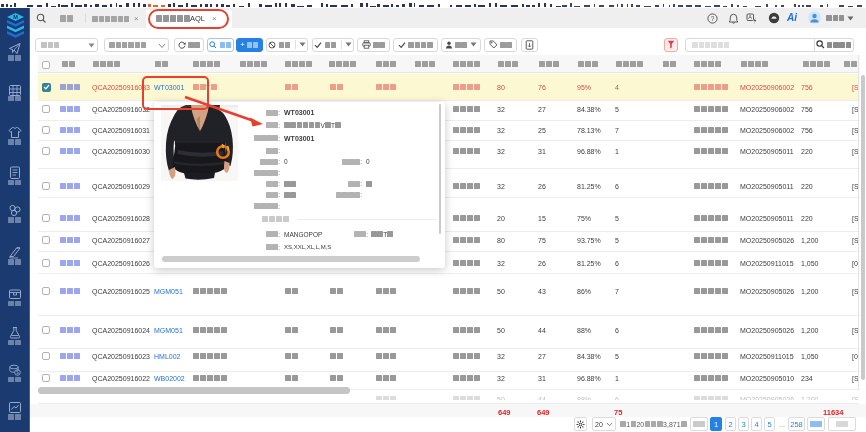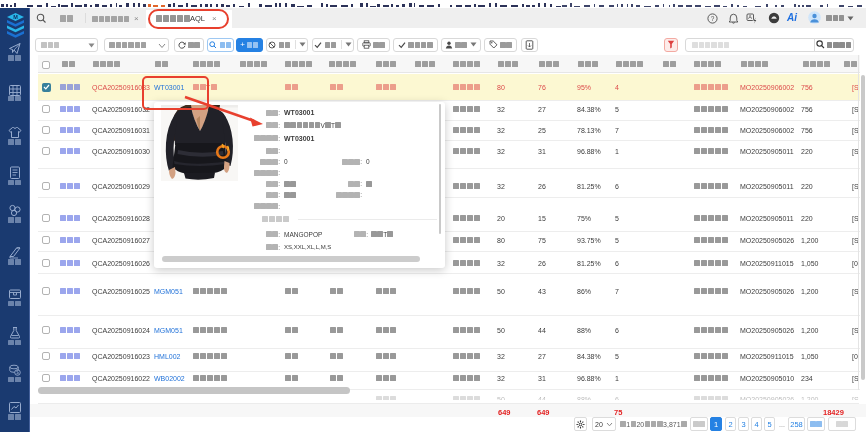--- a/index.html
+++ b/index.html
@@ -693,21 +693,21 @@
 <path d="M61 38.5 Q64.5 40 62.5 43.5 Q59.5 41.5 61 38.5 Z" fill="#f5a020"></path>
 <path d="M66.5 41 Q68.5 43.5 66.5 45.5" stroke="#f5b030" stroke-width="1.3" fill="none"></path>
 </svg>
 <div style="position:absolute;left:38px;top:386.5px;width:312px;height:7px;background:#c5c5c5;border-radius:3.5px;z-index:7"></div>
 <div style="position:absolute;left:30px;top:400.5px;width:836px;height:31.5px;background:#fff;z-index:6"></div>
 <div style="position:absolute;left:38px;top:402.5px;width:821px;height:1px;background:#ececec;z-index:7"></div>
 <div style="position:absolute;left:30px;top:403.5px;width:836px;height:13px;background:#f7f7f7;z-index:6"></div>
 <div style="position:absolute;left:498px;top:407.5px;height:9px;line-height:9px;font-size:7.5px;font-weight:bold;color:#e32222;z-index:7">649</div>
 <div style="position:absolute;left:537px;top:407.5px;height:9px;line-height:9px;font-size:7.5px;font-weight:bold;color:#e32222;z-index:7">649</div>
 <div style="position:absolute;left:614px;top:407.5px;height:9px;line-height:9px;font-size:7.5px;font-weight:bold;color:#e32222;z-index:7">75</div>
-<div style="position:absolute;left:823px;top:407.5px;height:9px;line-height:9px;font-size:7.5px;font-weight:bold;color:#e32222;z-index:7">18429</div>
+<div style="position:absolute;left:823px;top:407.5px;height:9px;line-height:9px;font-size:7.5px;font-weight:bold;color:#e32222;z-index:7">11634</div>
 <div style="position:absolute;left:574px;top:417px;width:13px;height:14px;border:1px solid #dcdcdc;border-radius:2px;background:#fff;display:flex;align-items:center;justify-content:center;font-size:7px;z-index:7;">
     <svg width="9" height="9" viewBox="0 0 9 9">
       <circle cx="4.5" cy="4.5" r="1.4" fill="none" stroke="#333" stroke-width="1"></circle>
       <g stroke="#333" stroke-width="1.1">
         <line x1="7.1" y1="4.5" x2="8.5" y2="4.5"></line>
         <line x1="6.33920949983472" y1="6.337745470873951" x2="7.329553076668799" y2="7.327300724421464"></line>
         <line x1="4.502070449447906" y1="7.09999917562277" x2="4.503185306842933" y2="8.499998731727338"></line>
         <line x1="2.6637197234679864" y1="6.340672362485924" x2="1.6749534207199792" y2="7.3318036345937285"></line>
         <line x1="1.9000032975083974" y1="4.504140897582865" x2="0.500005073089842" y2="4.506370611665948"></line>
         <line x1="2.6578659421000905" y1="2.66518608226196" x2="1.6659476032309088" y2="1.677209357326093"></line>

